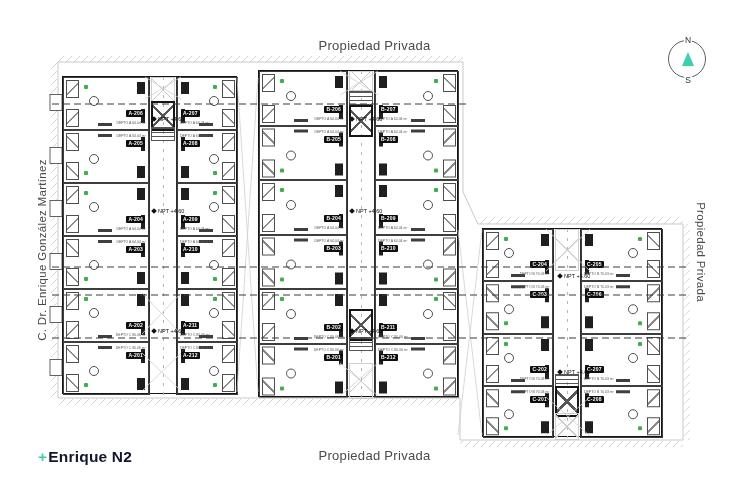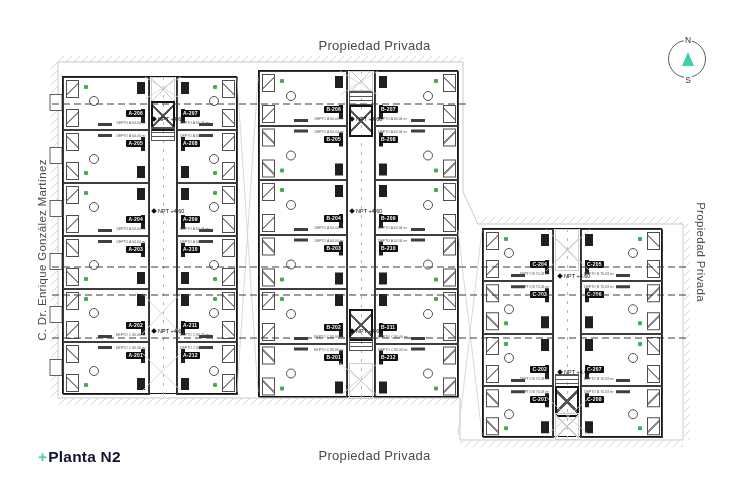--- a/index.html
+++ b/index.html
@@ -67,21 +67,21 @@
   <div class="edge-label right-label">Propiedad Privada</div>
 
   <div class="compass">
     <div class="compass-ring"></div>
     <span class="compass-n">N</span>
     <span class="compass-s">S</span>
     <i class="needle"></i>
   </div>
 
   <div class="plan-title">
-    <span class="plus">+</span><span>Planta N2</span>
+    <span class="plus">+</span><span>Enrique N2</span>
   </div>
 
   <div id="plan">
       <div class="block" style="left: 62px; top: 76px; width: 175px; height: 318px;">
         <div class="unit" style="left: 0px; top: 0px; width: 86px; height: 53px;">
           <div class="furn">
             <i class="bed"></i>
             <i class="bed b2"></i>
             <i class="tbl"></i>
             <i class="wc"></i>

